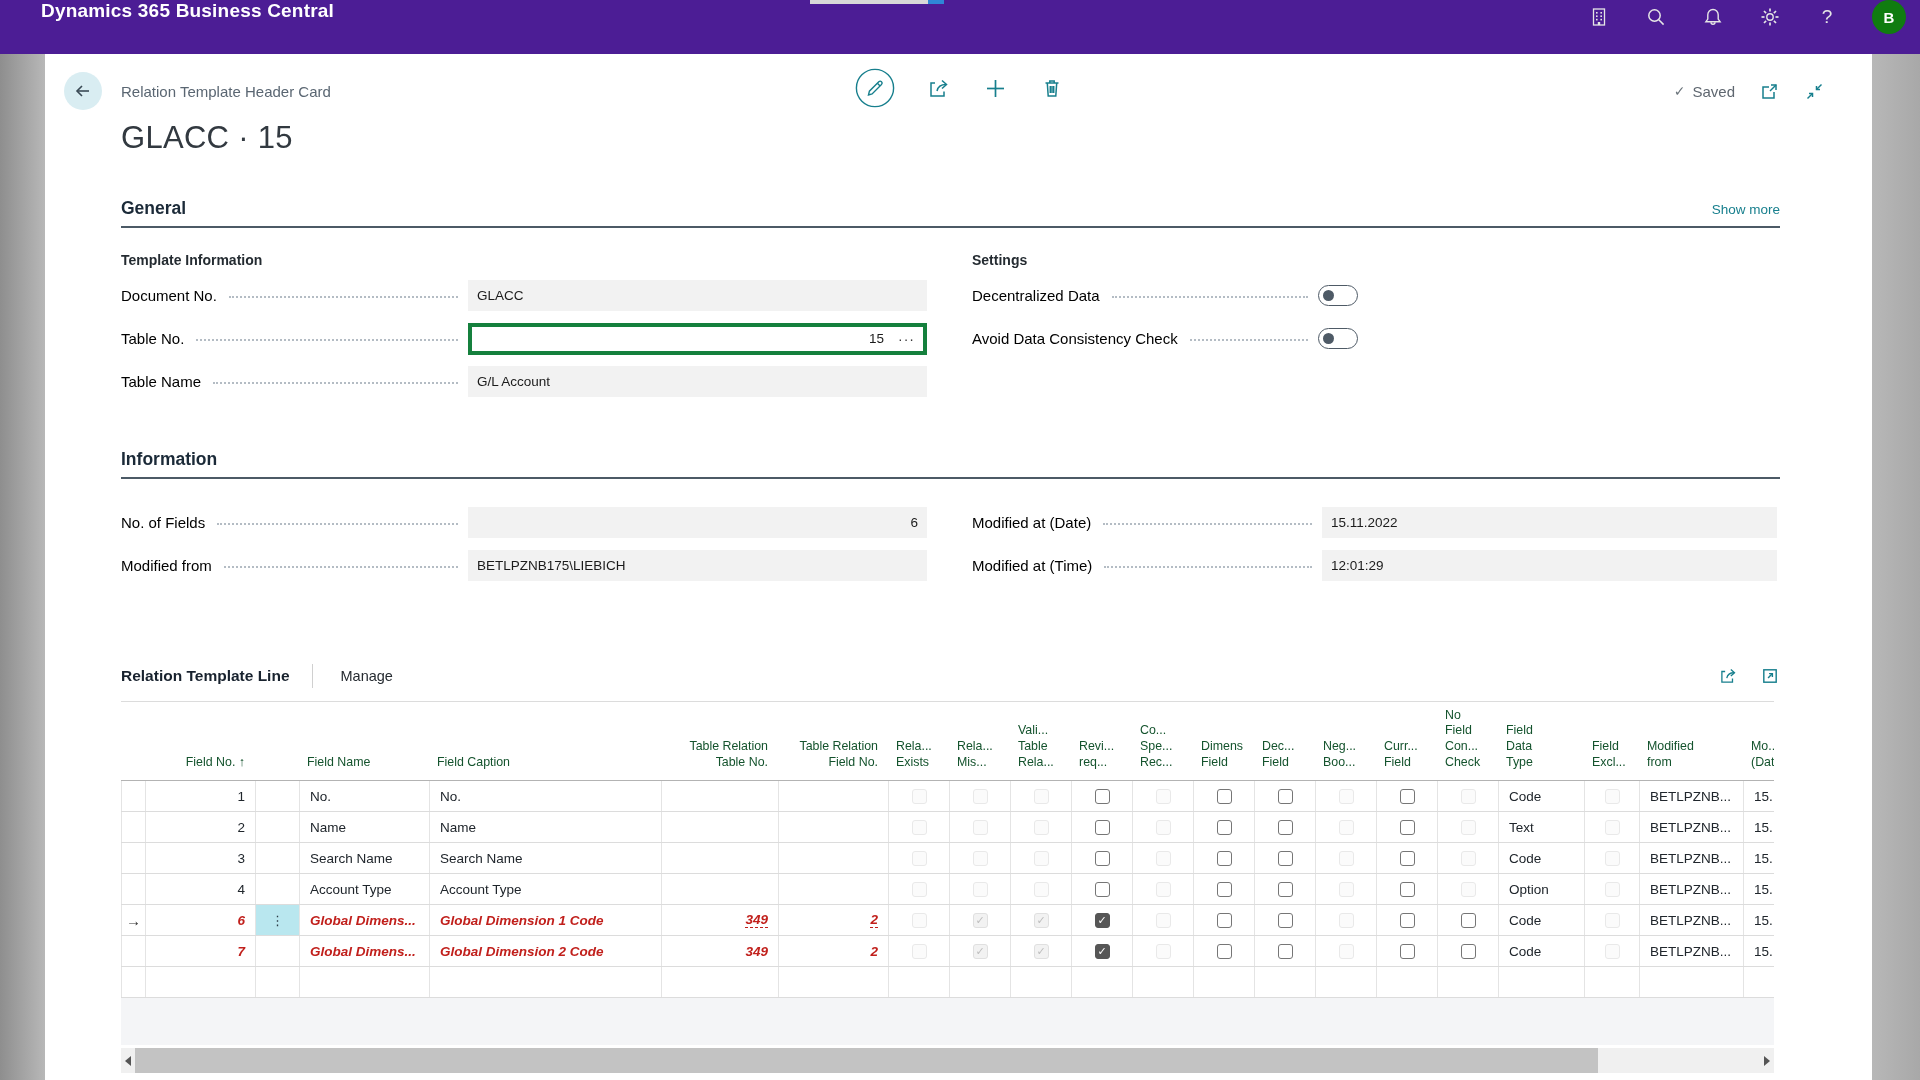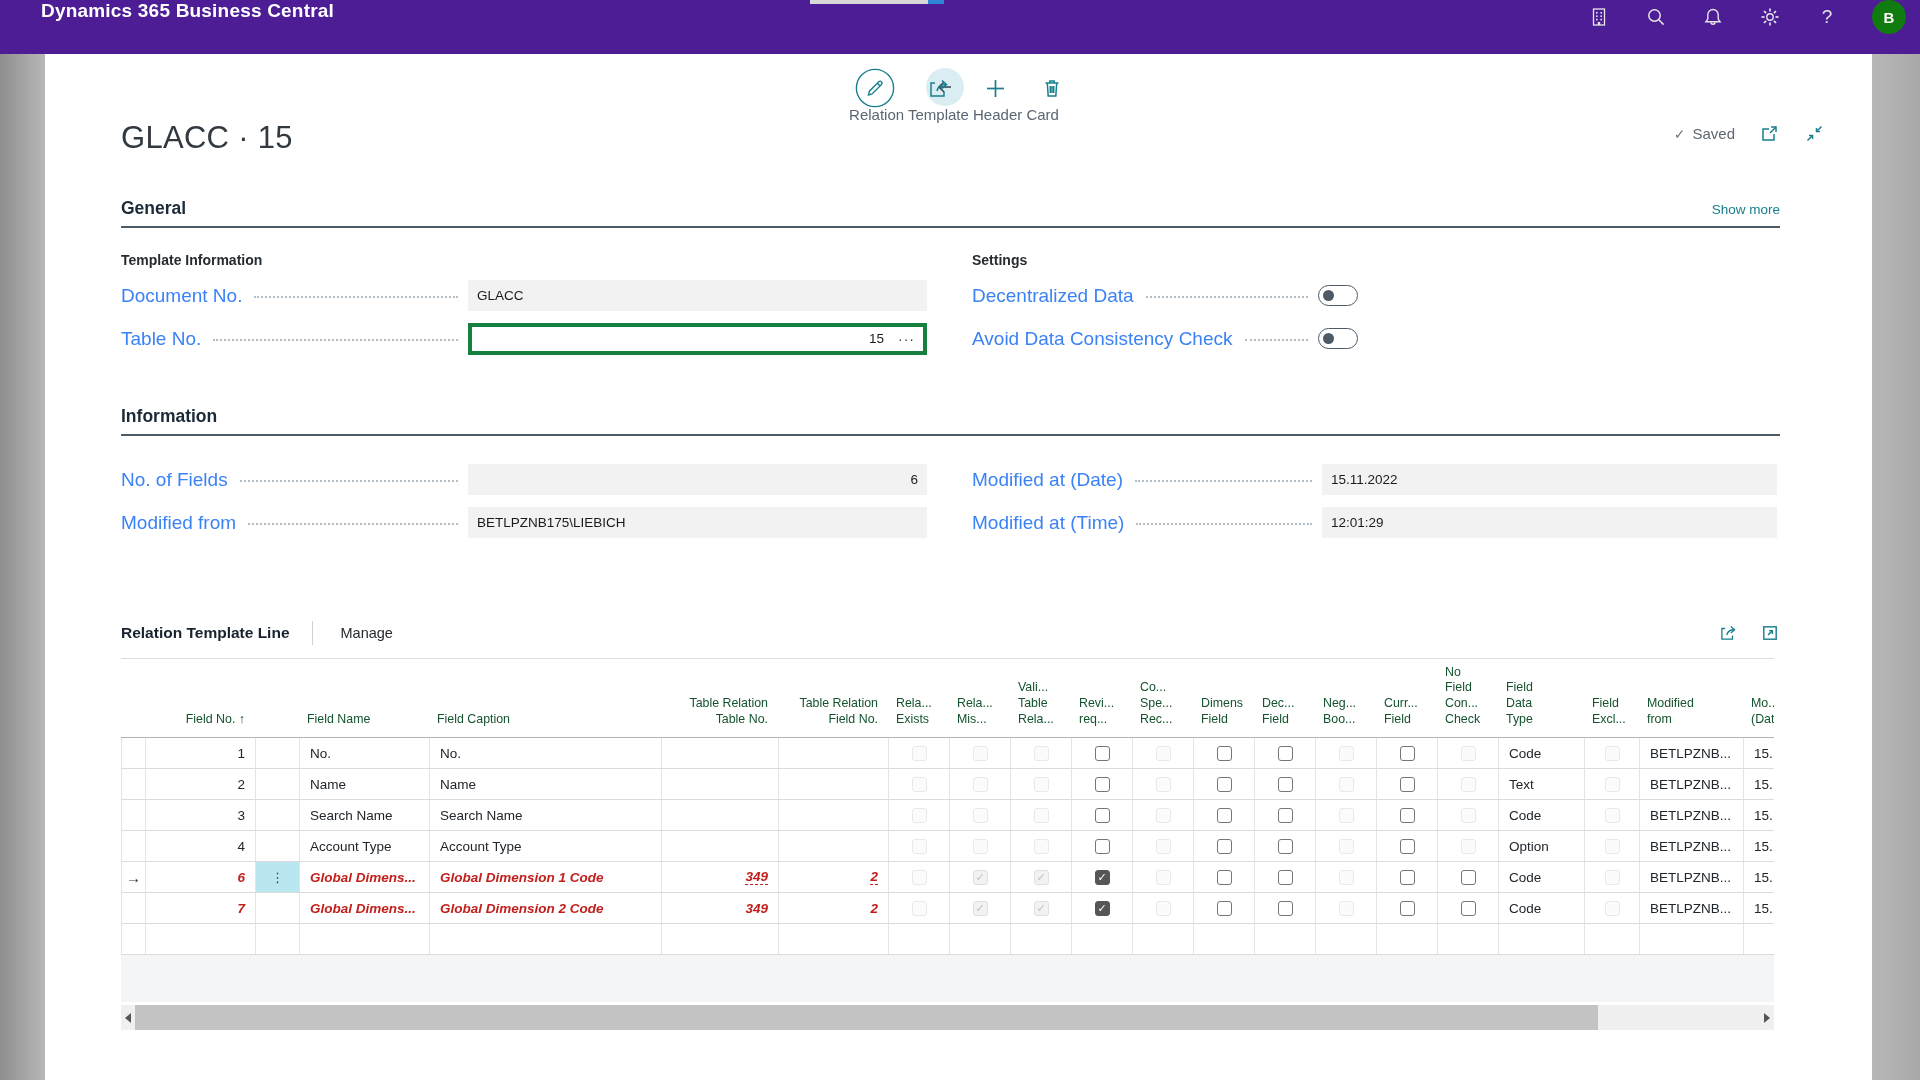--- a/index.html
+++ b/index.html
@@ -17,21 +17,21 @@
   .help-glyph { color:#e6e6e6; font-size:19px; font-weight:400; }
   .avatar { width:34px; height:34px; border-radius:50%; background:#107c10; color:#fff; font-weight:700;
     font-size:15px; display:flex; align-items:center; justify-content:center; }
 
   
   .workspace { position:relative; height:1026px; background:linear-gradient(90deg,#8e8e8e 0%,#b7b7b7 2.3%,#b7b7b7 97.6%,#a8a8a8 100%); }
   .card { position:absolute; left:45px; top:0; width:1827px; height:1026px; background:#fff; overflow:hidden; }
   .content { margin-left:76px; width:1659px; }
 
   
-  .card-header { display:flex; align-items:center; margin:14px 47px 0 19px; height:46px;flex-direction:column; }
+  .card-header { display:flex; align-items:center; margin:14px 47px 0 19px; height:46px; }
   .back-btn { width:38px; height:38px; border-radius:50%; background:#d9edf2; display:flex; align-items:center;
     justify-content:center; cursor:pointer; flex:none; }
   .breadcrumb { margin-left:19px; font-size:15px; color:#5a6672; }
   .actions { position:absolute; left:810px; top:14px; display:flex; align-items:center; gap:30px; }
   .act-btn { cursor:pointer; display:flex; align-items:center; justify-content:center; }
   .header-right { margin-left:auto; display:flex; align-items:center; gap:24px; }
   .saved { display:flex; align-items:center; gap:7px; color:#5f6770; font-size:15px; }
   .saved .check { font-size:14px; color:#6c757c; }
 
   .page-title { margin:6px 0 0 76px; font-size:31px; font-weight:400; color:#323940; letter-spacing:.3px; }
@@ -40,21 +40,21 @@
   .sec-head { display:flex; align-items:baseline; justify-content:space-between; }
   .sec-title { font-size:17.5px; font-weight:700; color:#1b2a38; }
   .show-more { font-size:13.5px; color:#177f8d; cursor:pointer; }
   .sec-rule { height:2px; background:#4c5a66; margin-top:7px; }
 
   .cols { display:flex; gap:45px; }
   .col-l { width:806px; } .col-r { width:805px; }
   .sub-head { font-size:14px; font-weight:700; color:#242b31; height:22px; }
 
   .frow { display:flex; align-items:center; height:43px; }
-  .flabel { font-size:19px; color:#3b82f6; flex:none; }
+  .flabel { font-size:15px; color:#000000; flex:none; }
   .leader { flex:1; height:0; border-bottom:2px dotted #b4bcc4; margin:0 10px 0 12px; transform:translateY(1px); }
   .vbox { flex:none; width:459px; height:31px; background:#f2f2f2; display:flex; align-items:center;
     padding:0 9px; font-size:13.5px; color:#1b1b1b; }
   .col-r .vbox { width:455px; }
   .vbox.val-right { justify-content:flex-end; }
   .vbox-input { flex:none; width:459px; height:32px; background:#fff; border:4px solid #15803d;
     display:flex; align-items:center; justify-content:flex-end; padding:0 8px; font-size:13.5px; color:#1b1b1b; cursor:text; }
   .assist { margin-left:14px; color:#3a3a3a; font-size:14px; letter-spacing:1px; cursor:pointer; line-height:10px; }
 
   .toggle { flex:none; width:40px; height:21px; border:1.5px solid #4e5a66; border-radius:11px;
@@ -256,20 +256,25 @@
             <div class="vbox">GLACC</div>
           </div>
           <div class="frow">
             <span class="flabel">Table No.</span>
             <span class="leader"></span>
             <div class="vbox-input">
               <span>15</span>
               <span class="assist">···</span>
             </div>
           </div>
+          <div class="frow">
+            <span class="flabel">Table Name</span>
+            <span class="leader"></span>
+            <div class="vbox">G/L Account</div>
+          </div>
         </div>
 
         <div class="col-r">
           <div class="sub-head">Settings</div>
           <div class="frow">
             <span class="flabel">Decentralized Data</span>
             <span class="leader"></span>
             <div class="toggle toggle-off"></div>
             <span class="toggle-spacer"></span>
           </div>

